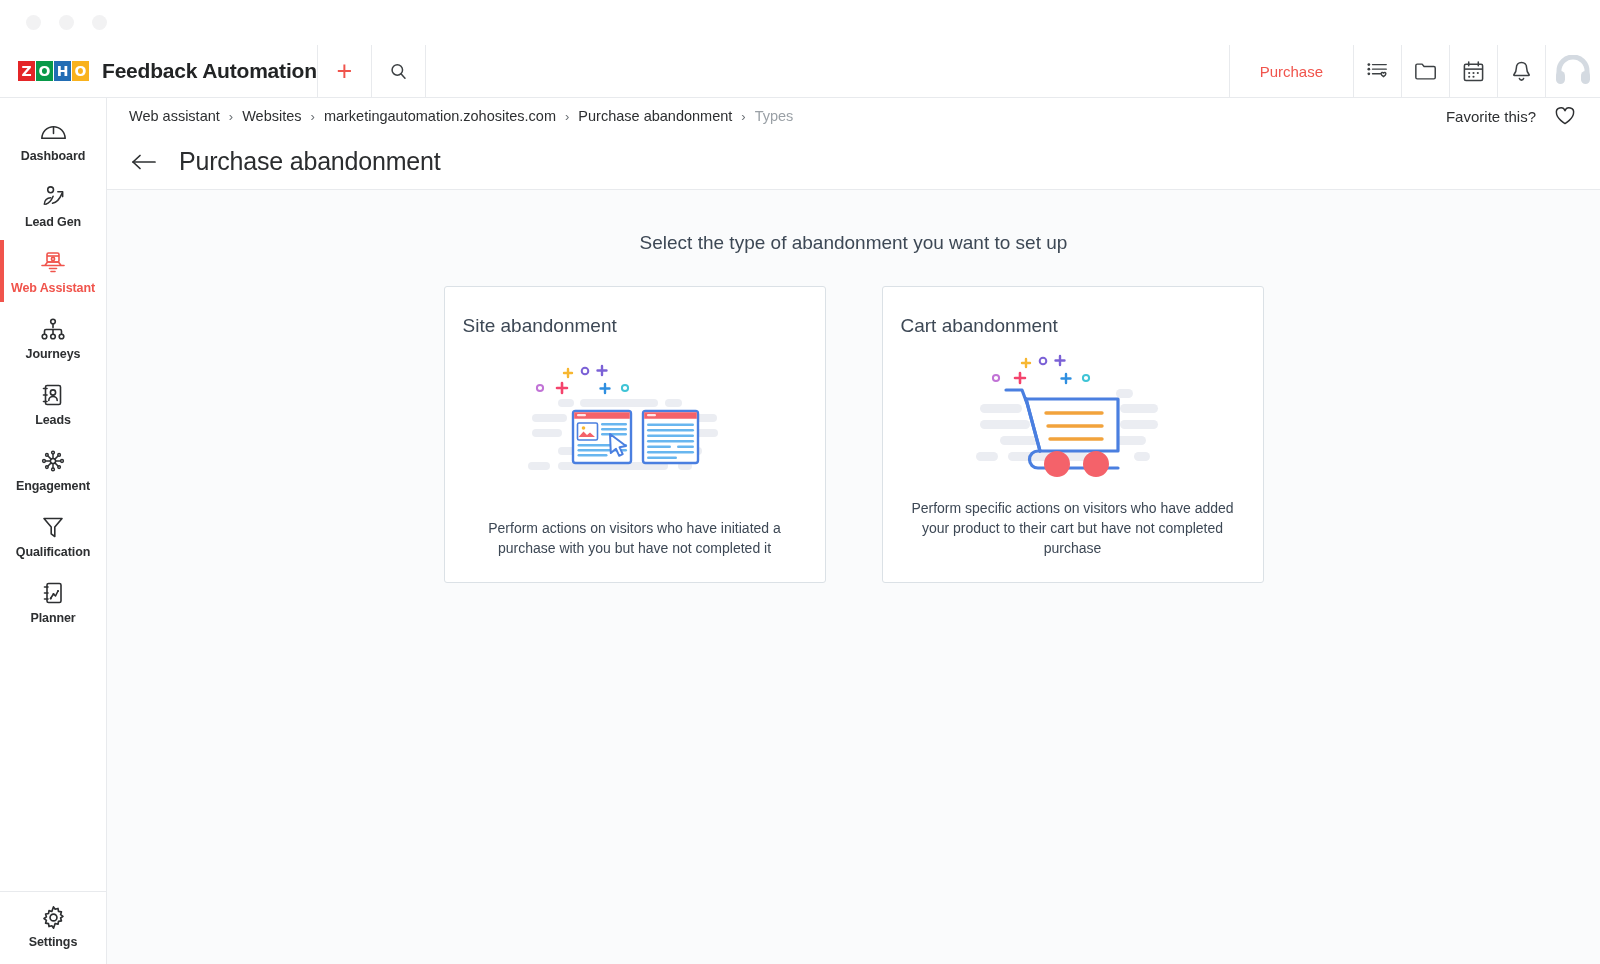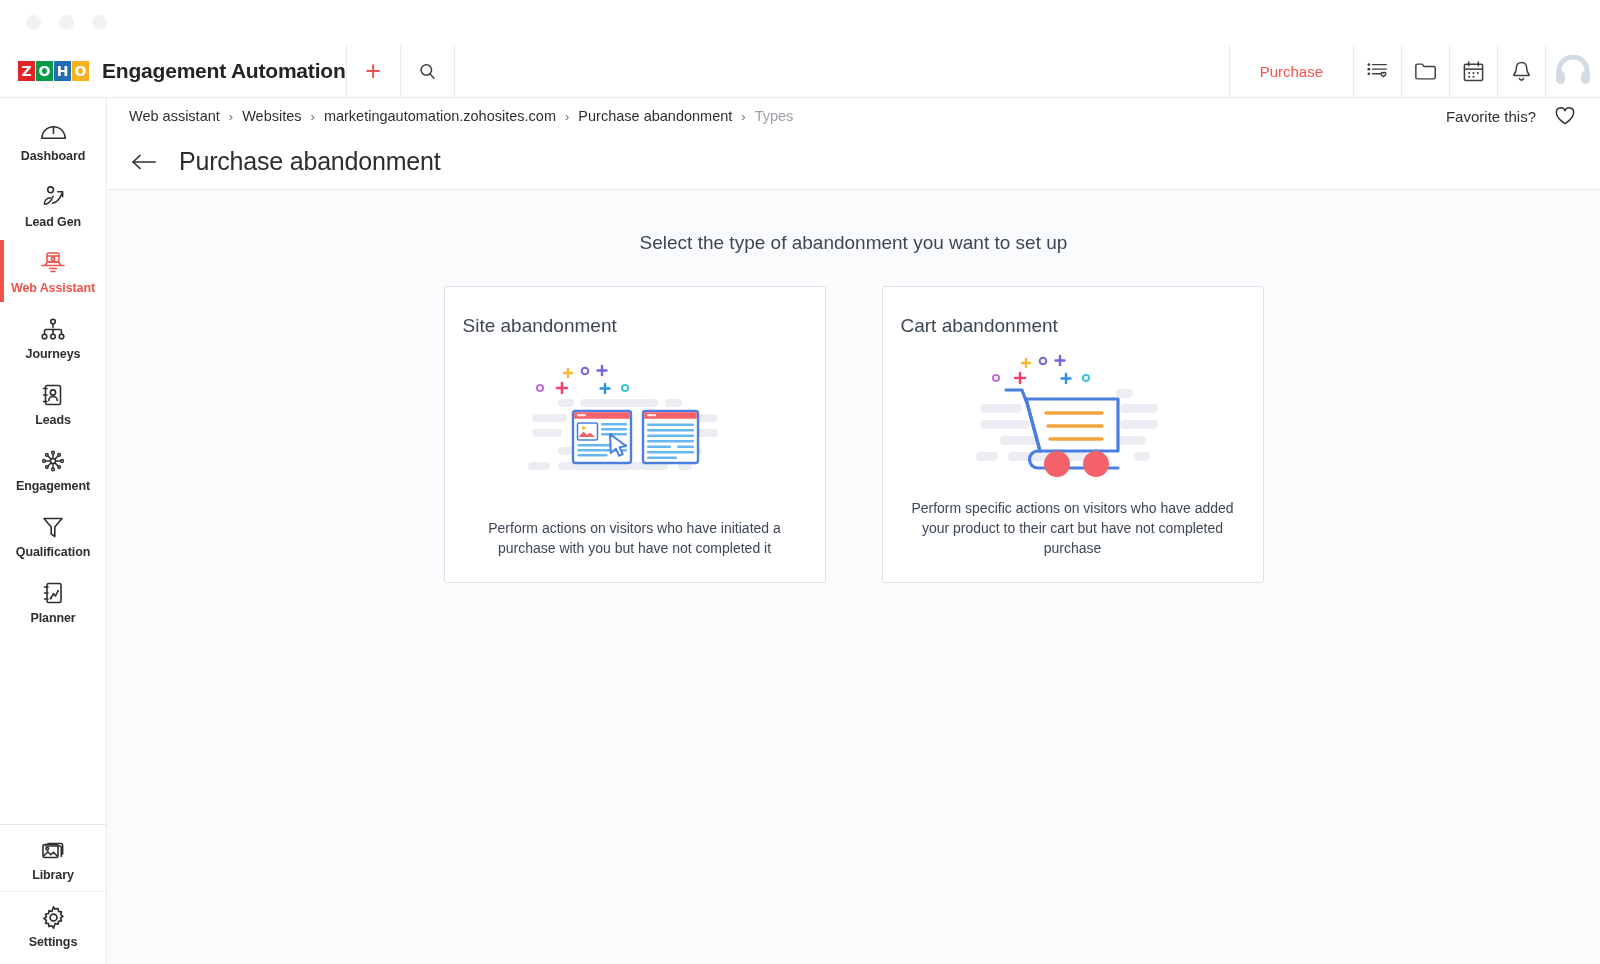--- a/index.html
+++ b/index.html
@@ -133,21 +133,21 @@
 </div>
 
 <div class="topbar">
   <div class="brand">
     <div class="zoho-logo">
       <div class="zoho-tile zt-red">Z</div>
       <div class="zoho-tile zt-green">O</div>
       <div class="zoho-tile zt-blue">H</div>
       <div class="zoho-tile zt-yellow">O</div>
     </div>
-    <div class="app-title">Engagement Automation</div>
+    <div class="app-title">Feedback Automation</div>
   </div>
 
   <div class="tb-sep"></div>
   <div class="tb-btn">
     <span class="plus-icon">+</span>
   </div>
   <div class="tb-sep"></div>
   <div class="tb-btn">
     <svg width="19" height="19" viewBox="0 0 24 24" fill="none" stroke="#3c4043" stroke-width="1.9">
       <circle cx="10.5" cy="10" r="6.6"></circle>
@@ -331,32 +331,20 @@
             <circle cx="16" cy="10" r="1" fill="#2d2f31" stroke="none"></circle>
           </svg>
         </div>
         <div class="side-label">Planner</div>
       </div>
     </div>
 
     <div class="side-bottom">
       <div class="side-item">
         <div class="ico">
-          <svg width="26" height="23" viewBox="0 0 26 23" fill="none" stroke="#2d2f31" stroke-width="1.6">
-            <path d="M8 4.5h13a1.6 1.6 0 011.6 1.6v9" stroke-linecap="round"></path>
-            <path d="M5.5 7h14.2a1.6 1.6 0 011.6 1.6v9" stroke-linecap="round"></path>
-            <rect x="3" y="5.5" width="15" height="13" rx="1.6"></rect>
-            <circle cx="7.3" cy="9.8" r="1.3"></circle>
-            <path d="M3.4 17.2l4.4-4.4 3 3 2.6-2.6 4.3 4.3" stroke-linejoin="round"></path>
-          </svg>
-        </div>
-        <div class="side-label">Library</div>
-      </div>
-      <div class="side-item">
-        <div class="ico">
           <svg width="25" height="25" viewBox="0 0 24 24" fill="none" stroke="#2d2f31" stroke-width="1.6">
             <circle cx="12" cy="12" r="3.3"></circle>
             <path d="M12 1.8l1.6 2.3 2.7-.8.5 2.8 2.8.5-.8 2.7 2.3 1.6-2.3 1.6.8 2.7-2.8.5-.5 2.8-2.7-.8L12 22.2l-1.6-2.3-2.7.8-.5-2.8-2.8-.5.8-2.7L2.9 13l2.3-1.6-.8-2.7 2.8-.5.5-2.8 2.7.8z" stroke-linejoin="round"></path>
           </svg>
         </div>
         <div class="side-label">Settings</div>
       </div>
     </div>
   </div>
 

